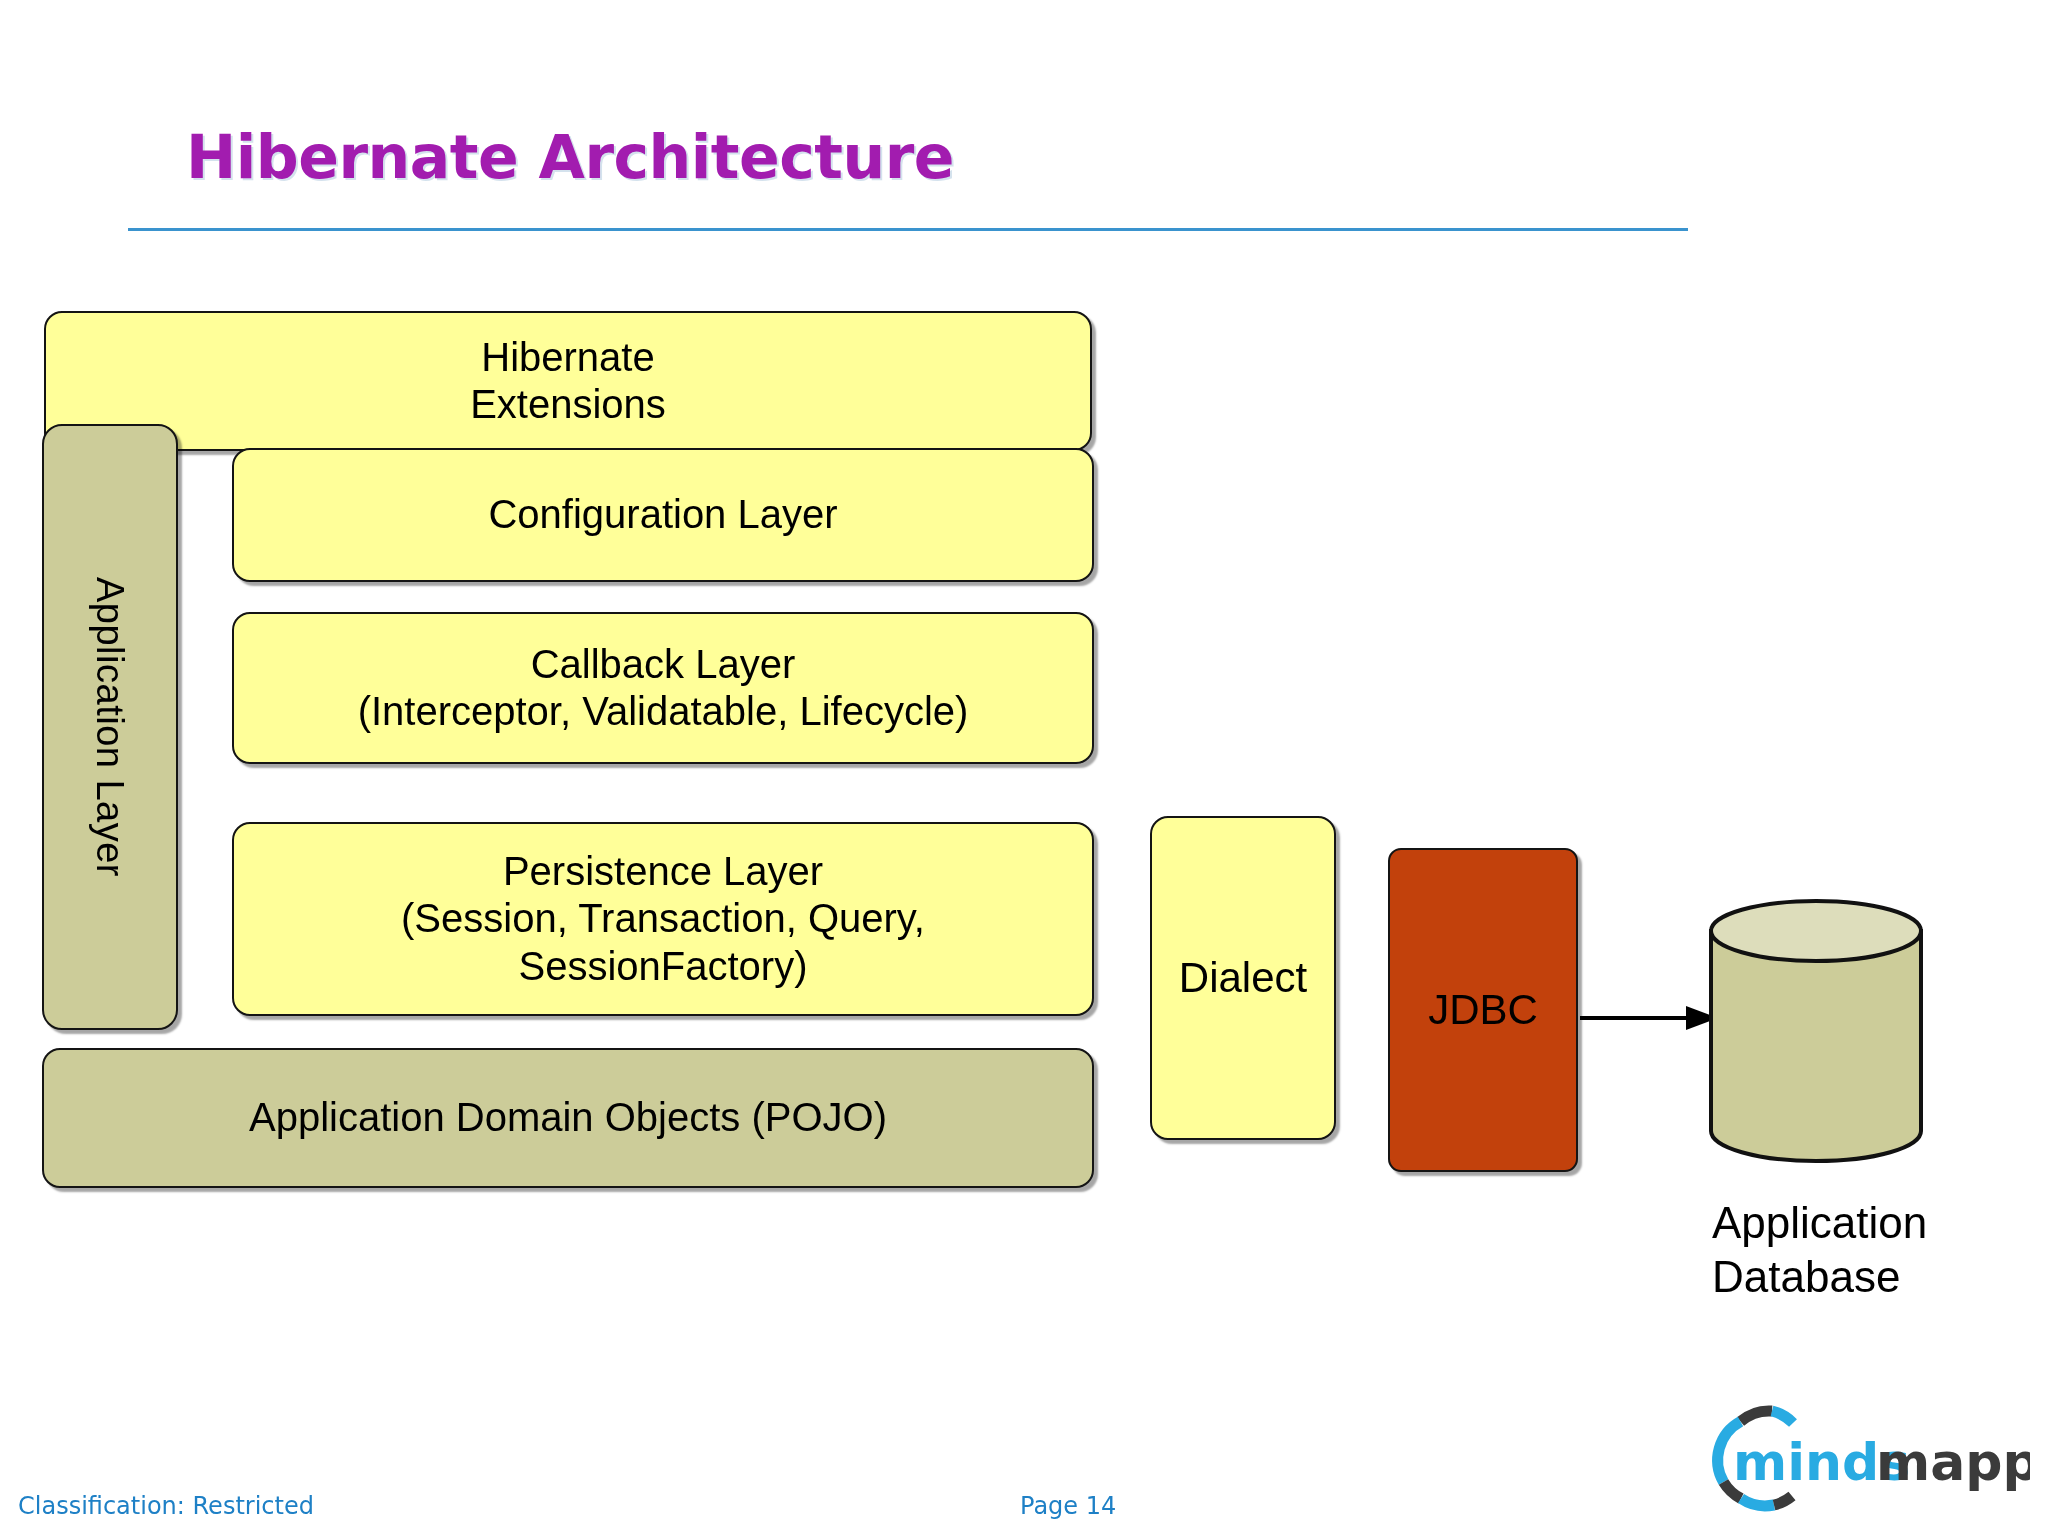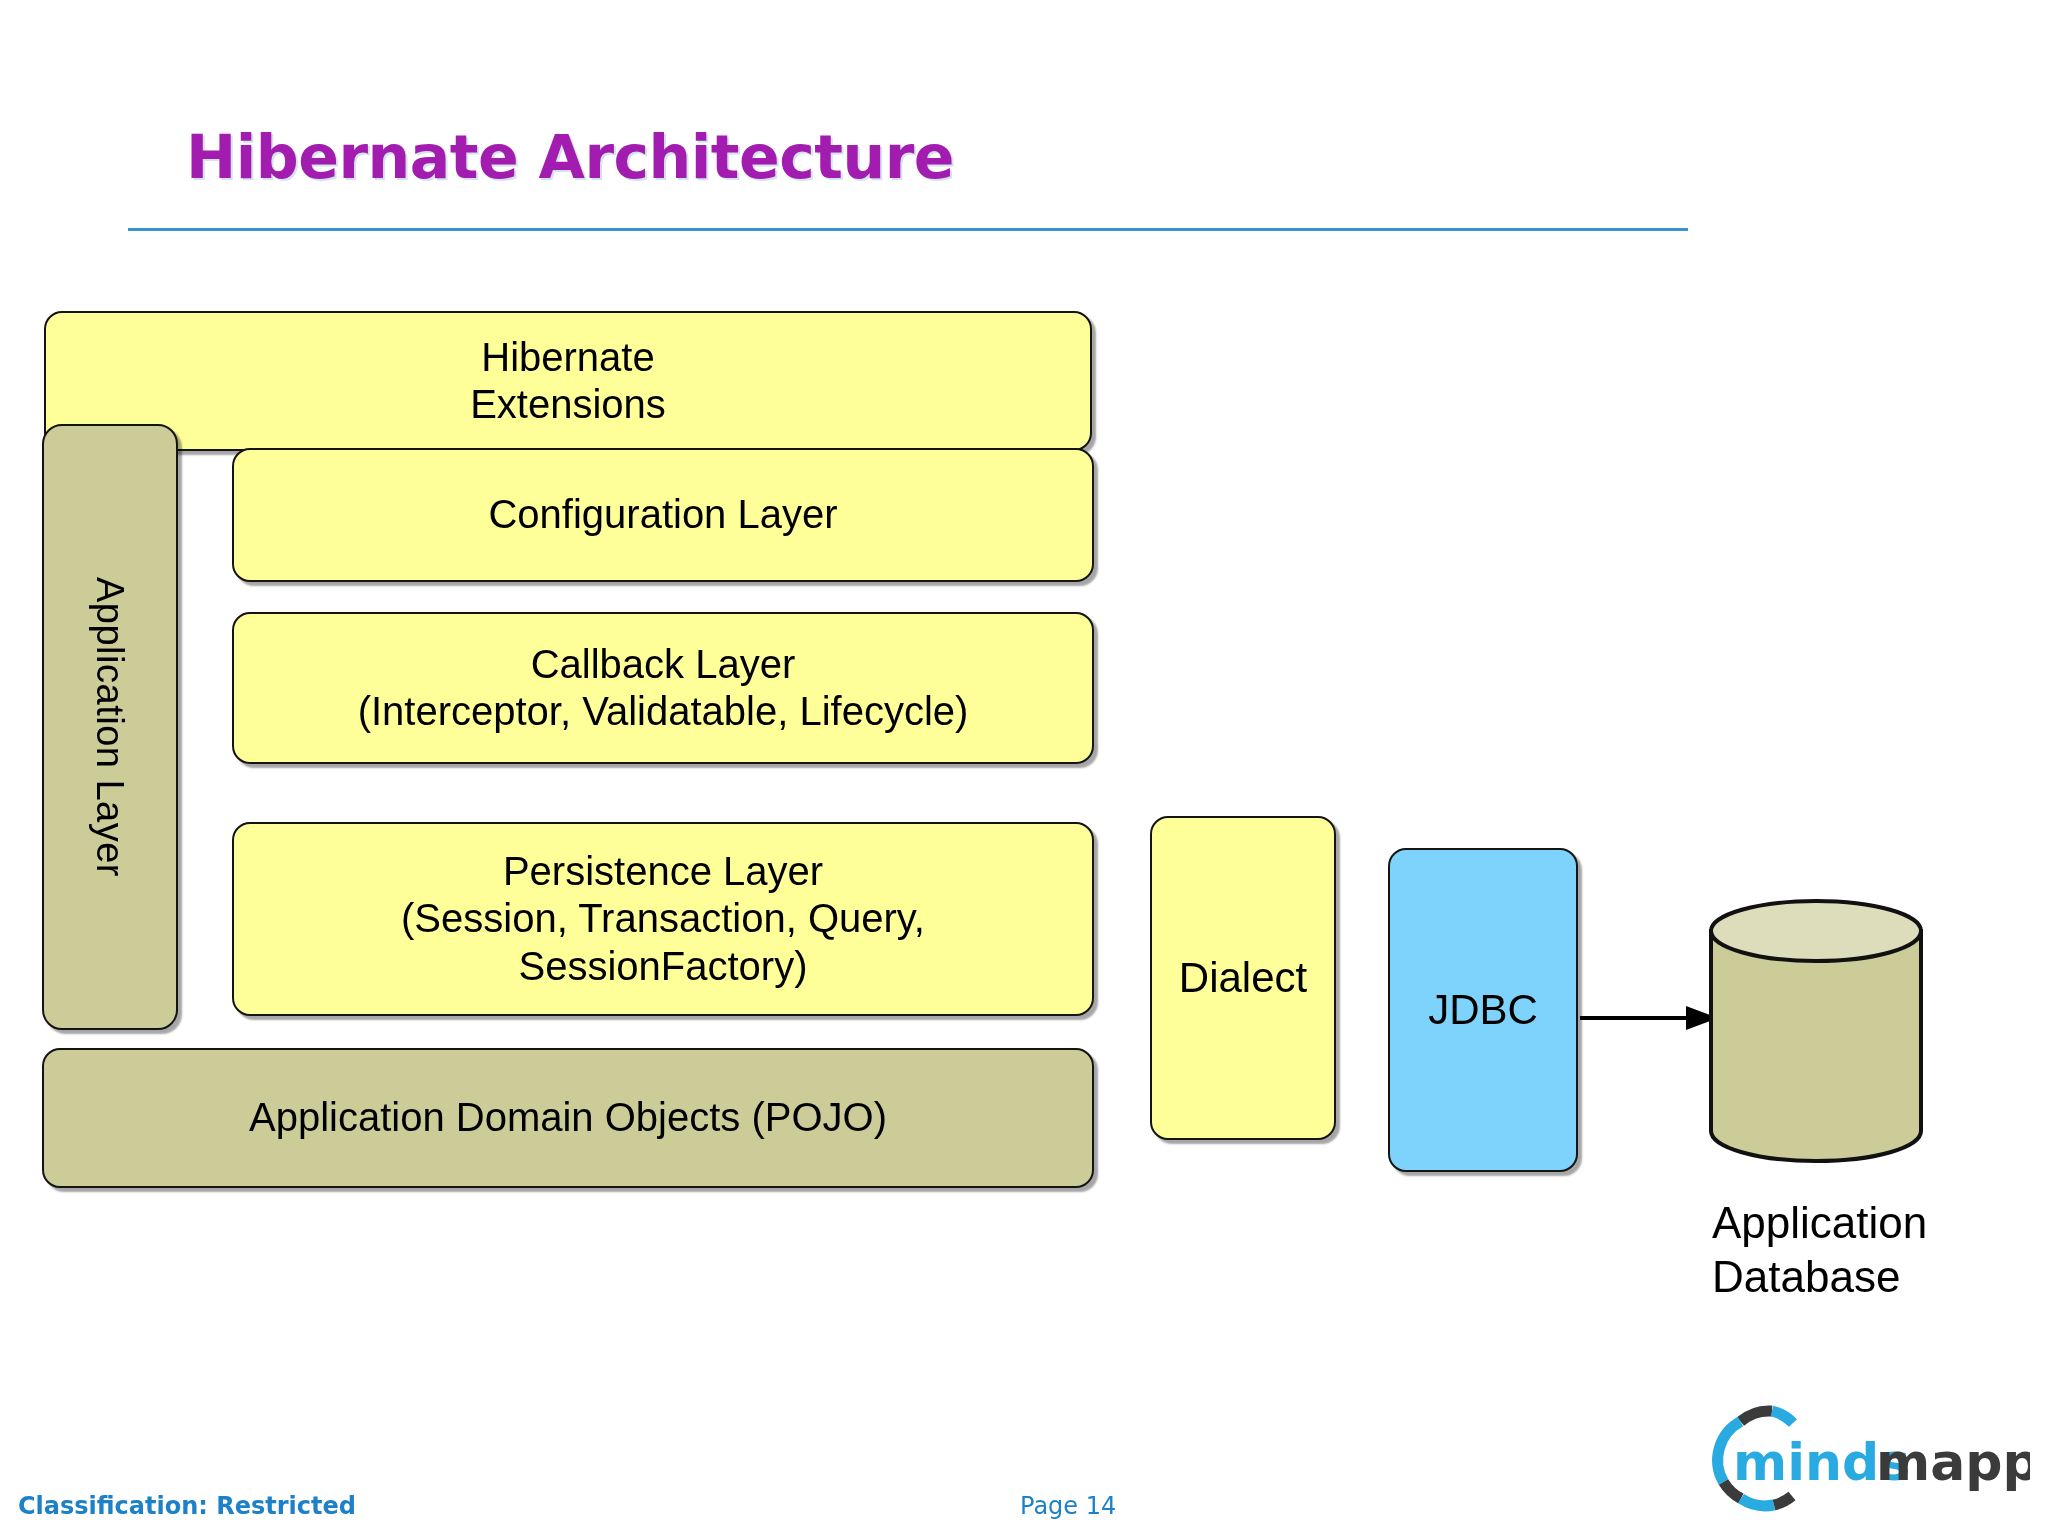--- a/index.html
+++ b/index.html
@@ -53,21 +53,21 @@
     justify-content: center;
     text-align: center;
     color: #000000;
     font-size: 40px;
     line-height: 1.18;
     box-shadow: 4px 4px 2px rgba(0,0,0,0.35);
     font-family: "Liberation Sans", sans-serif;
   }
   .box-yellow { background: #FFFF99; }
   .box-khaki  { background: #CCCC99; }
-  .box-green  { background: #7dd3fc; }
+  .box-green  { background: #c2410c; border-radius: 13px; }
 
   .box .lines { padding: 0 14px; }
 
   
   #box-extensions {
     left: 44px;  top: 268px;  width: 1048px; height: 140px; margin-top: 43px;
   }
   #box-applayer {
     left: 42px;  top: 424px;  width: 136px;  height: 606px;
     border-radius: 20px;
@@ -132,21 +132,21 @@
 
   
   .footer-text {
     position: absolute;
     bottom: 16px;
     font-size: 24px;
     color: #1E80C6;
     font-family: "DejaVu Sans", sans-serif;
     white-space: nowrap;
   }
-  #footer-classification { left: 18px; font-weight: bold; }
+  #footer-classification { left: 18px; }
   #footer-page { left: 1020px; }
 
   
   #logo {
     position: absolute;
     left: 1700px;
     top: 1404px;
     width: 330px;
     height: 118px;
   }

